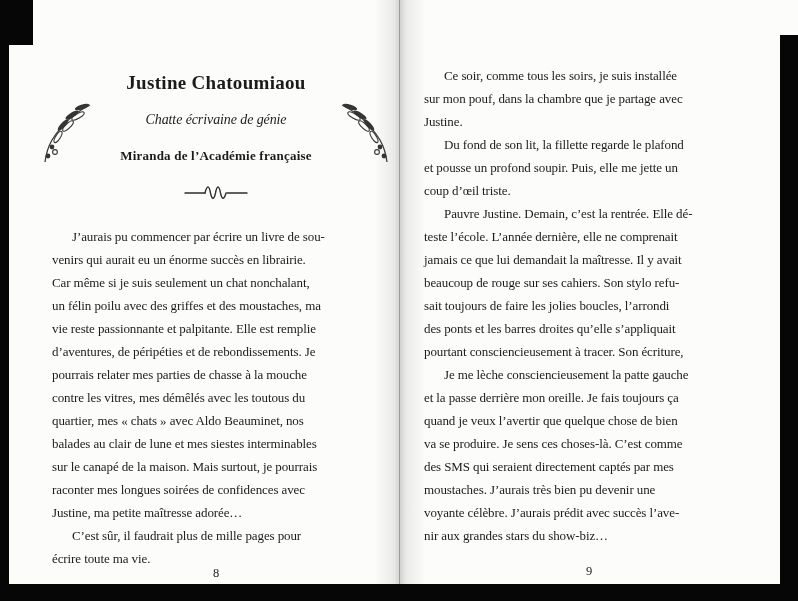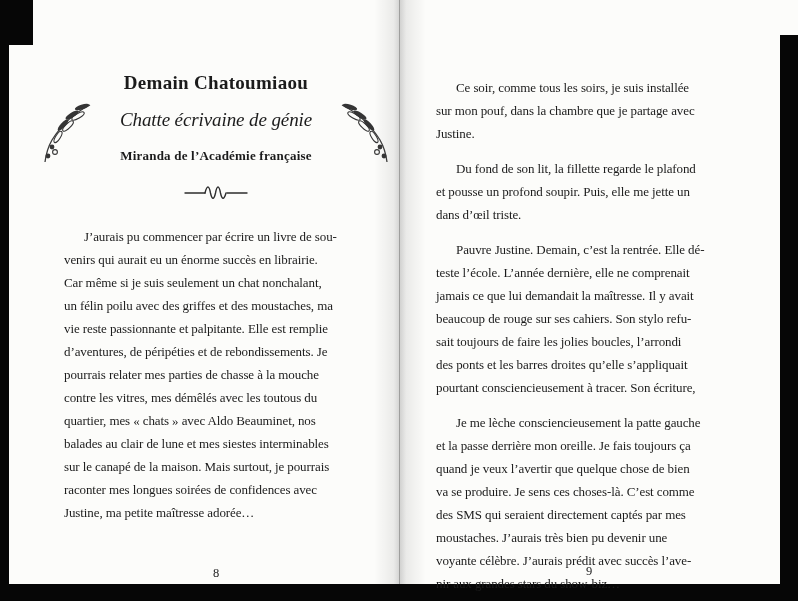--- a/index.html
+++ b/index.html
@@ -22,25 +22,25 @@
     background:linear-gradient(90deg, rgba(0,0,0,0) 0%, rgba(0,0,0,0.07) 38%,
       rgba(0,0,0,0.17) 50%, rgba(0,0,0,0.07) 62%, rgba(0,0,0,0) 100%);
   }
   .gutter-line { position:absolute; left:399px; top:0; width:1px; height:584px; background:rgba(0,0,0,0.25); }
 
   
   .page-col { position:absolute; font-size:13px; line-height:23px; letter-spacing:-0.1px; }
   .left-col  { left:52px;  top:72px; width:328px; }
   .right-col { left:424px; top:64px; width:330px; }
 
-  .para { margin:12px; white-space:pre-line; text-indent:20px; text-align:left; }
+  .para { margin:0; white-space:pre-line; text-indent:20px; text-align:left; }
 
   .page-header { position:relative; text-align:center; margin-bottom:24px; }
   .book-title { font-size:19px; font-weight:bold; letter-spacing:0.3px; margin:0; line-height:1.15; }
-  .book-subtitle { font-style:italic; font-size:19px; margin:14px 0 0; }
+  .book-subtitle { font-style:italic; font-size:14px; margin:14px 0 0; }
   .affiliation { font-weight:bold; font-size:13px; margin:13px 0 0; letter-spacing:0.2px; }
   .ornament { margin-top:18px; line-height:0; }
 
   .branch { position:absolute; top:28px; line-height:0; }
   .branch-l { left:-14px; }
   .branch-r { right:-14px; transform:scaleX(-1); }
 
   .pagenum { position:absolute; font-size:12.5px; text-align:center; color:#222; }
   .pagenum-left  { left:52px;  width:328px; top:566px; }
   .pagenum-right { left:424px; width:330px; top:564px; }
@@ -96,21 +96,21 @@
             <ellipse cx="20" cy="37" rx="6.5" ry="2.3" transform="rotate(-58 20 37)"></ellipse>
           </g>
           <g fill="#353535">
             <circle cx="14" cy="47" r="2.4"></circle>
             <circle cx="10" cy="56" r="2.4"></circle>
           </g>
           <circle cx="17" cy="52" r="2.4" fill="none" stroke="#353535" stroke-width="1.1"></circle>
         </svg>
       </span>
 
-      <h1 class="book-title">Demain Chatoumiaou</h1>
+      <h1 class="book-title">Justine Chatoumiaou</h1>
       <p class="book-subtitle">Chatte écrivaine de génie</p>
       <p class="affiliation">Miranda de l’Académie française</p>
 
       <div class="ornament">
         <svg width="66" height="16" viewBox="0 0 66 16" aria-hidden="true">
           <g fill="none" stroke="#2c2c2c" stroke-width="1.4" stroke-linecap="round">
             <path d="M2 8 H22"></path>
             <path d="M44 8 H64"></path>
             <path d="M22 8 c2 -8 4 -8 5.5 0 c1.5 7 3.5 7 5 0 c1.5 -8 3.5 -8 5 0 c1.5 7 3.5 7 5.5 0"></path>
           </g>
@@ -124,29 +124,31 @@
 un félin poilu avec des griffes et des moustaches, ma
 vie reste passionnante et palpitante. Elle est remplie
 d’aventures, de péripéties et de rebondissements. Je
 pourrais relater mes parties de chasse à la mouche
 contre les vitres, mes démêlés avec les toutous du
 quartier, mes « chats » avec Aldo Beauminet, nos
 balades au clair de lune et mes siestes interminables
 sur le canapé de la maison. Mais surtout, je pourrais
 raconter mes longues soirées de confidences avec
 Justine, ma petite maîtresse adorée…</p>
+    <p class="para">C’est sûr, il faudrait plus de mille pages pour
+écrire toute ma vie.</p>
   </div>
 
   <div class="page-col right-col">
     <p class="para">Ce soir, comme tous les soirs, je suis installée
 sur mon pouf, dans la chambre que je partage avec
 Justine.</p>
     <p class="para">Du fond de son lit, la fillette regarde le plafond
 et pousse un profond soupir. Puis, elle me jette un
-dans d’œil triste.</p>
+coup d’œil triste.</p>
     <p class="para">Pauvre Justine. Demain, c’est la rentrée. Elle dé-
 teste l’école. L’année dernière, elle ne comprenait
 jamais ce que lui demandait la maîtresse. Il y avait
 beaucoup de rouge sur ses cahiers. Son stylo refu-
 sait toujours de faire les jolies boucles, l’arrondi
 des ponts et les barres droites qu’elle s’appliquait
 pourtant consciencieusement à tracer. Son écriture,</p>
     <p class="para">Je me lèche consciencieusement la patte gauche
 et la passe derrière mon oreille. Je fais toujours ça
 quand je veux l’avertir que quelque chose de bien

